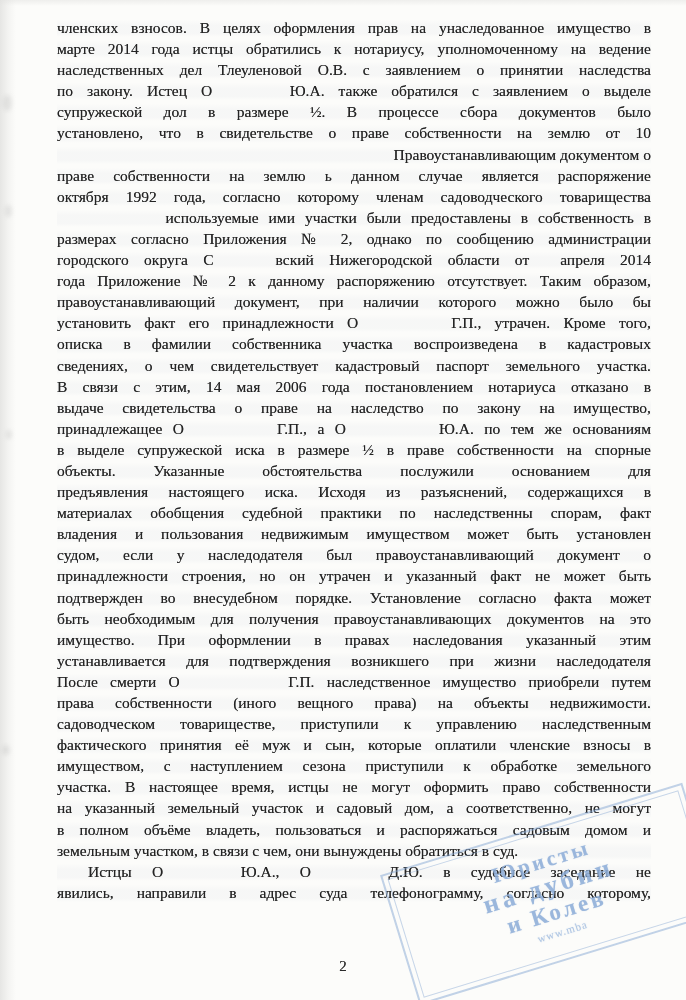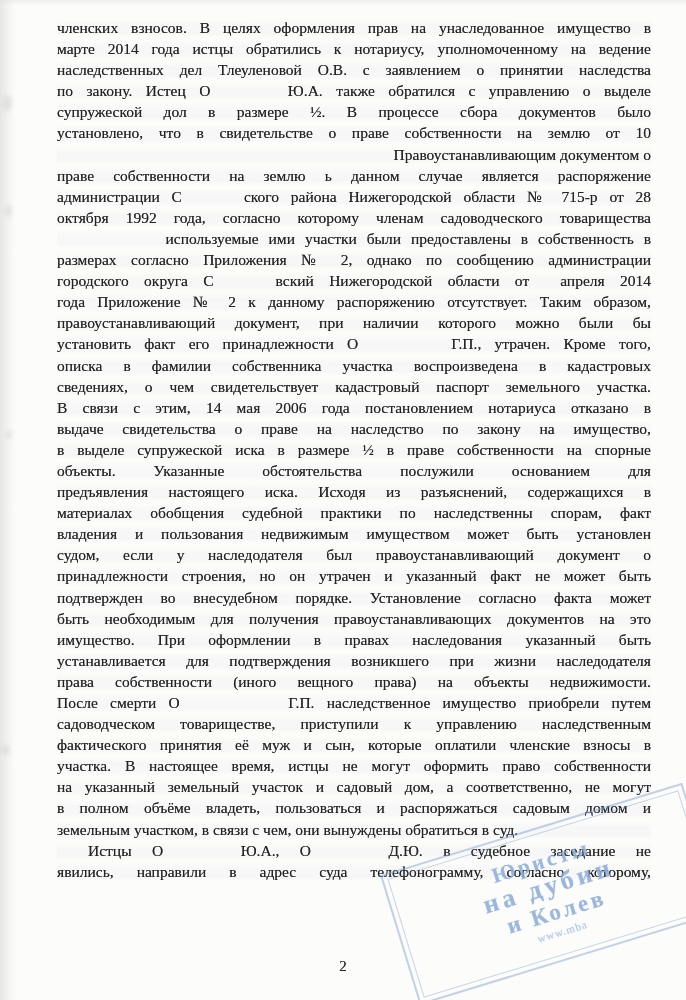--- a/index.html
+++ b/index.html
@@ -84,52 +84,53 @@
   <div class="edge-top"></div>
   <div class="smudge s1"></div>
   <div class="smudge s2"></div>
   <div class="smudge s3"></div>
   <div class="smudge s4"></div>
 
   <div class="textblock">
     <div class="line">членских взносов. В целях оформления прав на унаследованное имущество в</div>
     <div class="line">марте 2014 года истцы обратились к нотариусу, уполномоченному на ведение</div>
     <div class="line">наследственных дел Тлеуленовой О.В. с заявлением о принятии наследства</div>
-    <div class="line">по закону. Истец О     Ю.А. также обратился с управлению о выделе</div>
+    <div class="line">по закону. Истец О     Ю.А. также обратился с заявлением о выделе</div>
     <div class="line">супружеской дол в размере ½. В процессе сбора документов было</div>
     <div class="line">установлено, что в свидетельстве о праве собственности на землю от 10</div>
     <div class="line right">Правоустанавливающим документом о</div>
     <div class="line">праве собственности на землю ь данном случае является распоряжение</div>
-    <div class="line">администрации С    ского района Нижегородской области № 715-р от 28</div>
     <div class="line">октября 1992 года, согласно которому членам садоводческого товарищества</div>
     <div class="line">       используемые ими участки были предоставлены в собственность в</div>
     <div class="line">размерах согласно Приложения № 2, однако по сообщению администрации</div>
     <div class="line">городского округа С    вский Нижегородской области от  апреля 2014</div>
     <div class="line">года Приложение № 2 к данному распоряжению отсутствует. Таким образом,</div>
-    <div class="line">правоустанавливающий документ, при наличии которого можно были бы</div>
+    <div class="line">правоустанавливающий документ, при наличии которого можно было бы</div>
     <div class="line">установить факт его принадлежности О      Г.П., утрачен. Кроме того,</div>
     <div class="line">описка в фамилии собственника участка воспроизведена в кадастровых</div>
     <div class="line">сведениях, о чем свидетельствует кадастровый паспорт земельного участка.</div>
     <div class="line">В связи с этим, 14 мая 2006 года постановлением нотариуса отказано в</div>
     <div class="line">выдаче свидетельства о праве на наследство по закону на имущество,</div>
+    <div class="line">принадлежащее О      Г.П., а О      Ю.А. по тем же основаниям</div>
     <div class="line">в выделе супружеской иска в размере ½ в праве собственности на спорные</div>
     <div class="line">объекты. Указанные обстоятельства послужили основанием для</div>
     <div class="line">предъявления настоящего иска. Исходя из разъяснений, содержащихся в</div>
     <div class="line">материалах обобщения судебной практики по наследственны спорам, факт</div>
     <div class="line">владения и пользования недвижимым имуществом может быть установлен</div>
     <div class="line">судом, если у наследодателя был правоустанавливающий документ о</div>
     <div class="line">принадлежности строения, но он утрачен и указанный факт не может быть</div>
     <div class="line">подтвержден во внесудебном порядке. Установление согласно факта может</div>
     <div class="line">быть необходимым для получения правоустанавливающих документов на это</div>
-    <div class="line">имущество. При оформлении в правах наследования указанный быть</div>
+    <div class="line">имущество. При оформлении в правах наследования указанный этим</div>
     <div class="line">устанавливается для подтверждения возникшего при жизни наследодателя</div>
+    <div class="line">После смерти О       Г.П. наследственное имущество приобрели путем</div>
     <div class="line">права собственности (иного вещного права) на объекты недвижимости.</div>
-    <div class="line">После смерти О       Г.П. наследственное имущество приобрели путем</div>
     <div class="line">садоводческом товариществе, приступили к управлению наследственным</div>
     <div class="line">фактического принятия её муж и сын, которые оплатили членские взносы в</div>
+    <div class="line">имуществом, с наступлением сезона приступили к обработке земельного</div>
     <div class="line">участка. В настоящее время, истцы не могут оформить право собственности</div>
     <div class="line">на указанный земельный участок и садовый дом, а соответственно, не могут</div>
     <div class="line">в полном объёме владеть, пользоваться и распоряжаться садовым домом и</div>
     <div class="line end">земельным участком, в связи с чем, они вынуждены обратиться в суд.</div>
     <div class="line">  Истцы О     Ю.А., О     Д.Ю. в судебное заседание не</div>
     <div class="line">явились, направили в адрес суда телефонограмму, согласно которому,</div>
   </div>
 
   <div class="stamp">
     <div class="stamp-inner">

